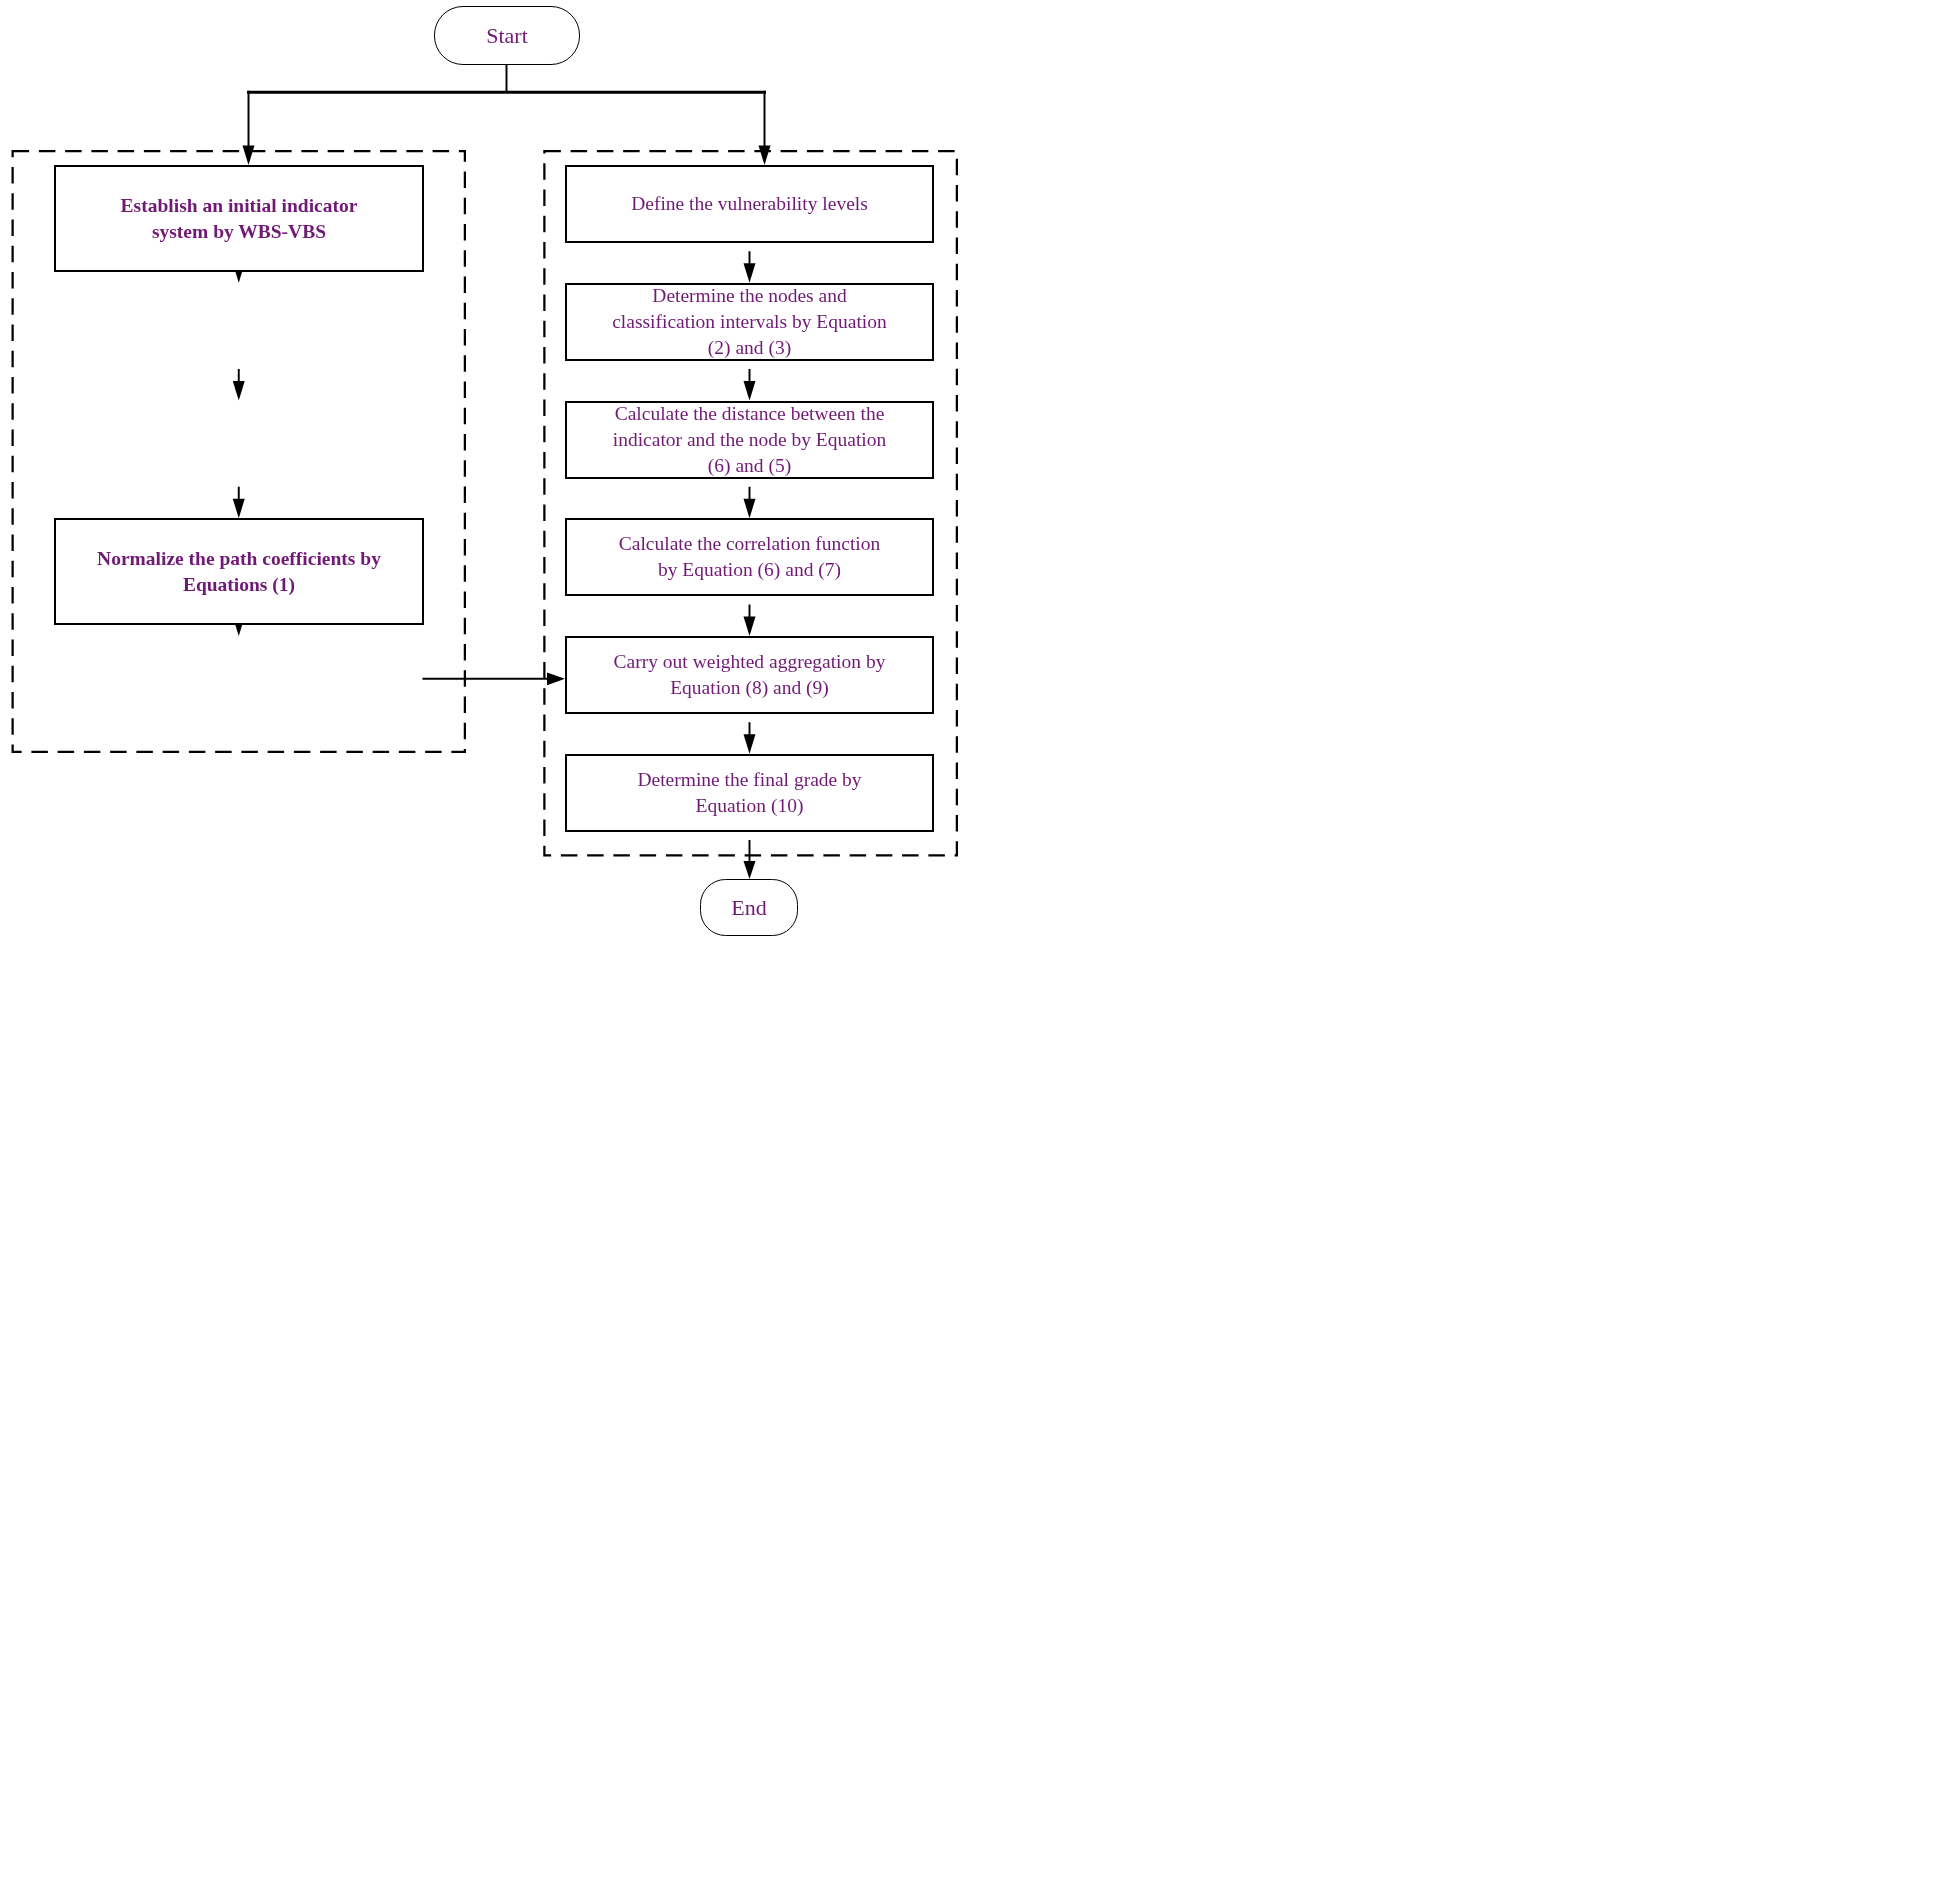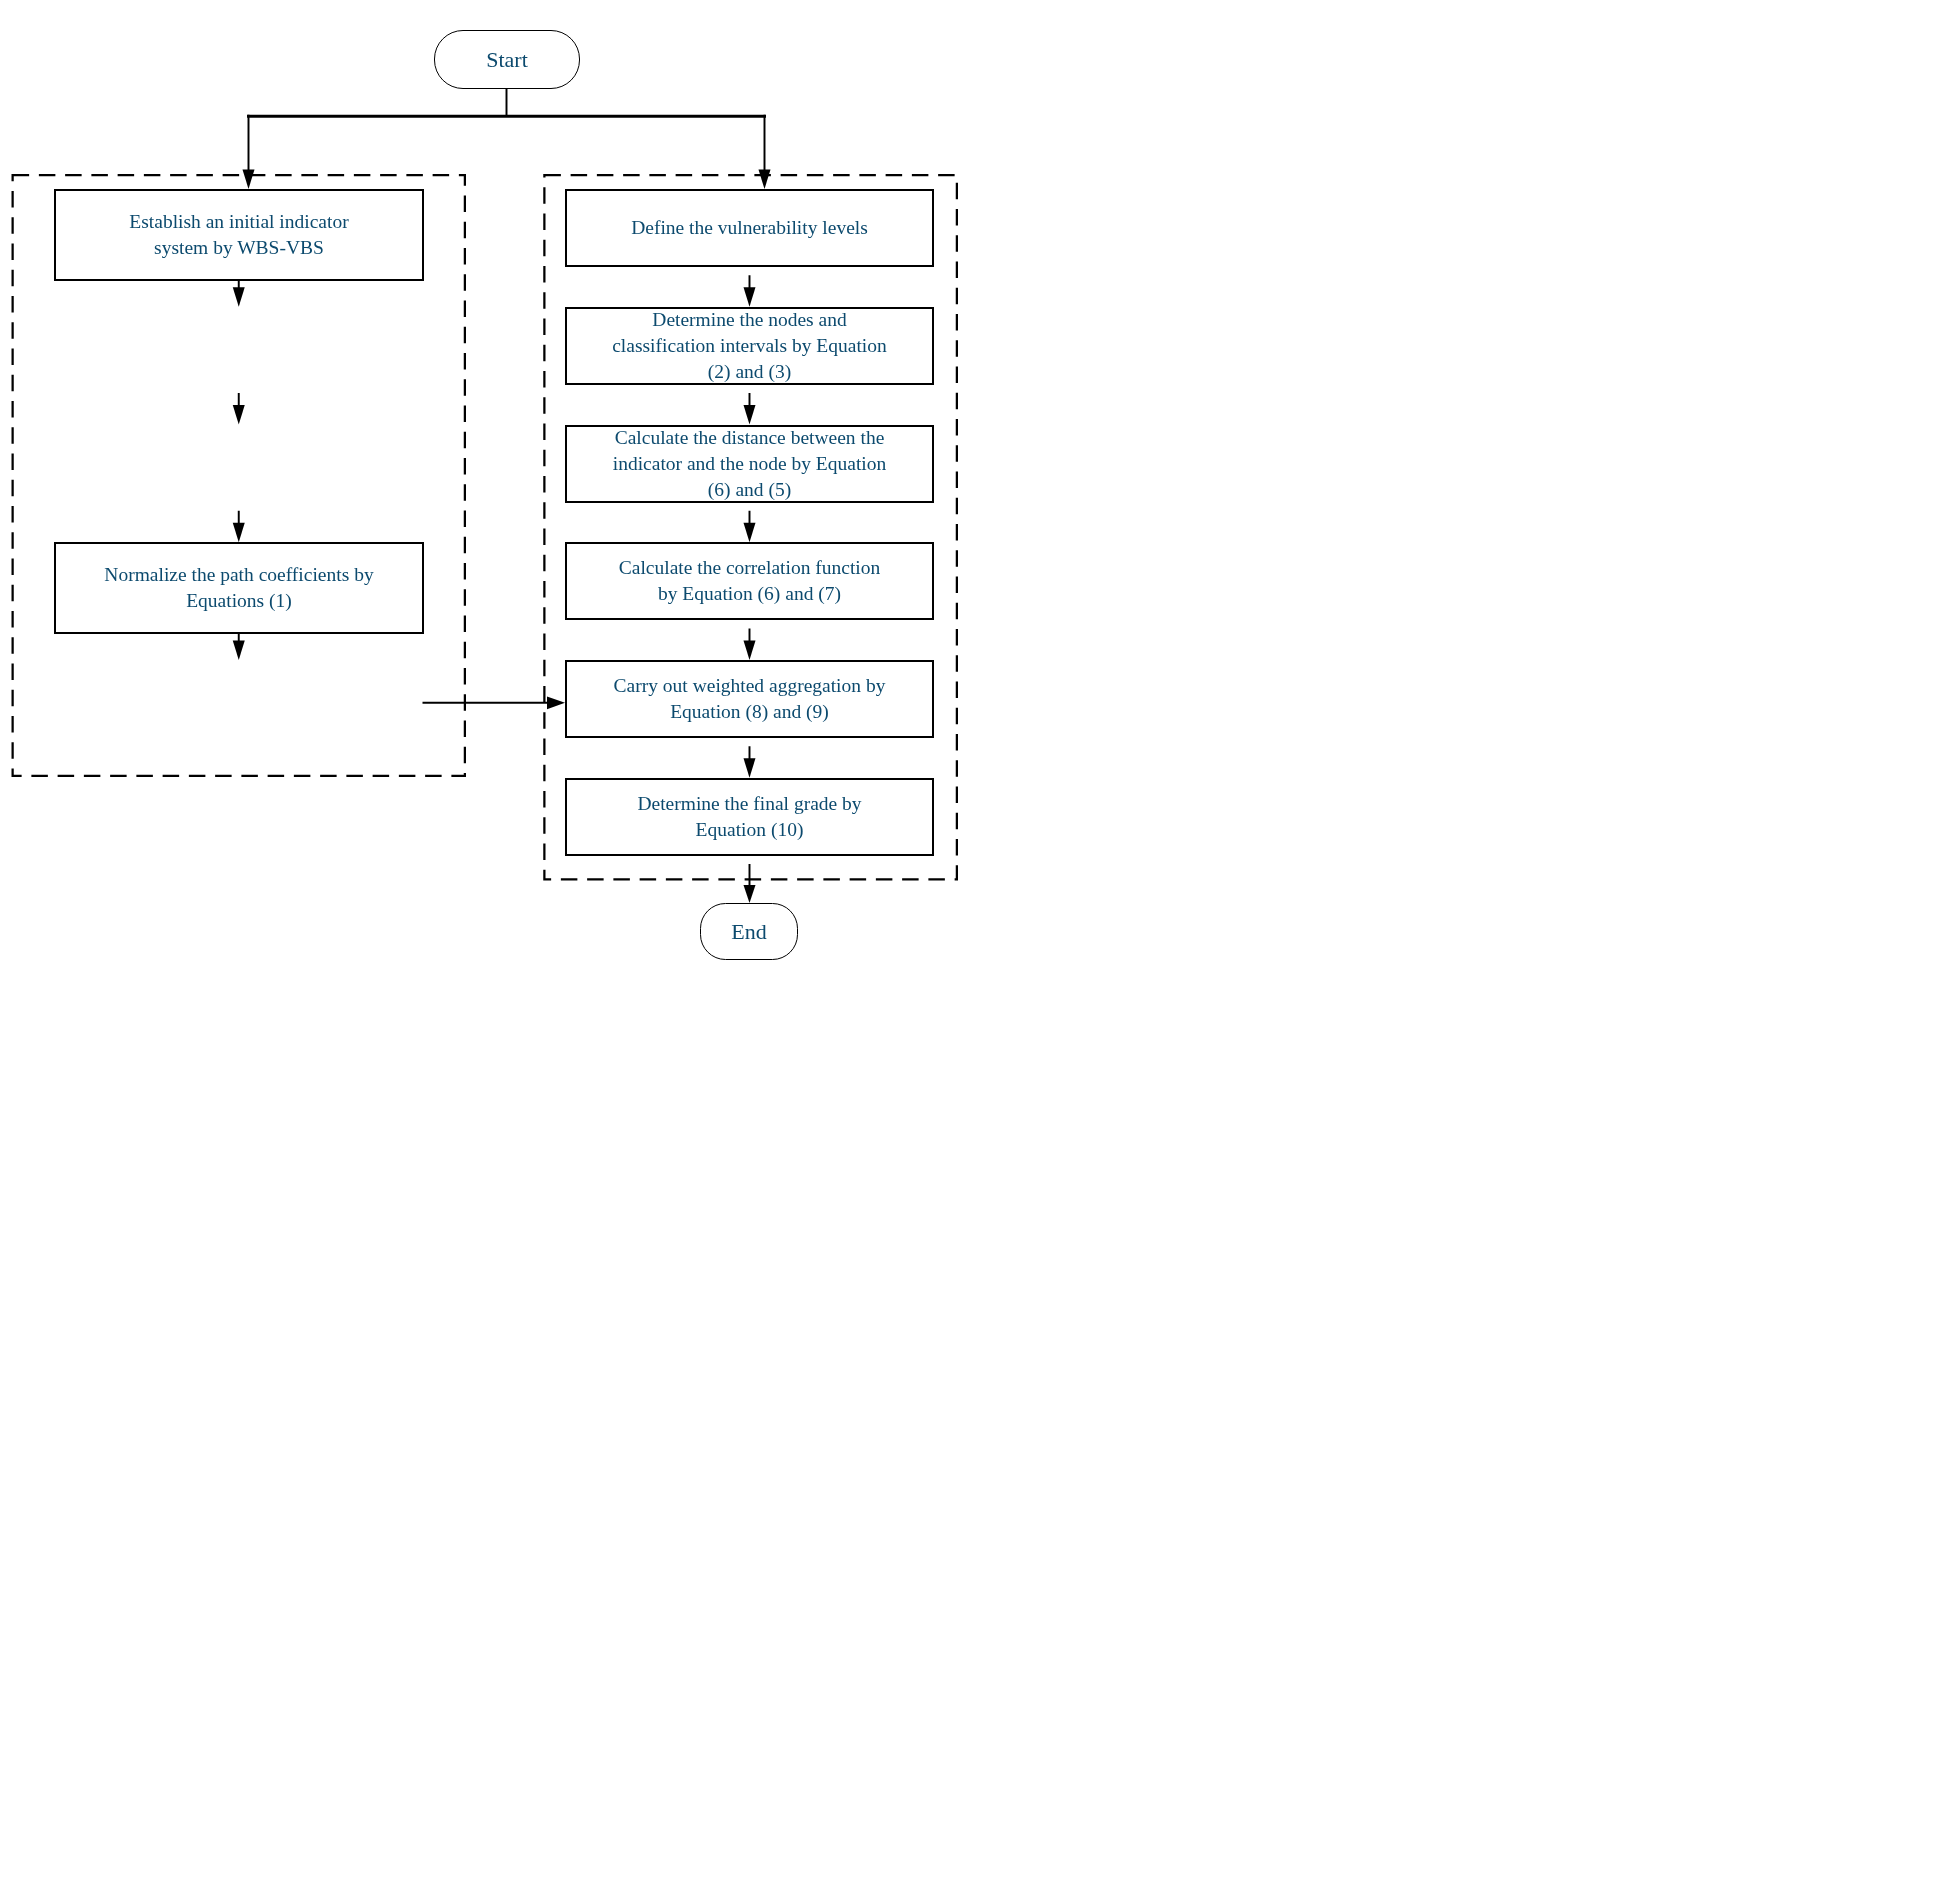--- a/index.html
+++ b/index.html
@@ -6,22 +6,21 @@
     margin: 0;
     padding: 0;
     background: #ffffff;
   }
   .canvas {
     position: relative;
     width: 968px;
     height: 951px;
     background: #ffffff;
     font-family: "Liberation Serif", "DejaVu Serif", serif;
-    color: #0c4a6e;
-    margin-top: 24px;
+    color: #701a75;
   }
   .connector-layer {
     position: absolute;
     left: 0;
     top: 0;
     width: 968px;
     height: 951px;
   }
   .connector-layer line {
     stroke: #000000;
@@ -66,21 +65,21 @@
   }
   .start-node {
     left: 434px; top: 6px; width: 146px; height: 59px;
     border-radius: 29px;
   }
   .end-node {
     left: 700px; top: 879px; width: 98px; height: 57px;
     border-radius: 25.5px;
   }
   
-  .lbox { left: 54px;  width: 370px; height: 92px; }
+  .lbox { left: 54px;  width: 370px; height: 107px; font-weight: bold; }
   .rbox { left: 565px; width: 369px; height: 78px; }
   .row1 { top: 165px; }
   .row2 { top: 283px; }
   .row3 { top: 401px; }
   .row4 { top: 518px; }
   .row5 { top: 636px; }
   .row6 { top: 754px; }
 </style>
 </head>
 <body>

